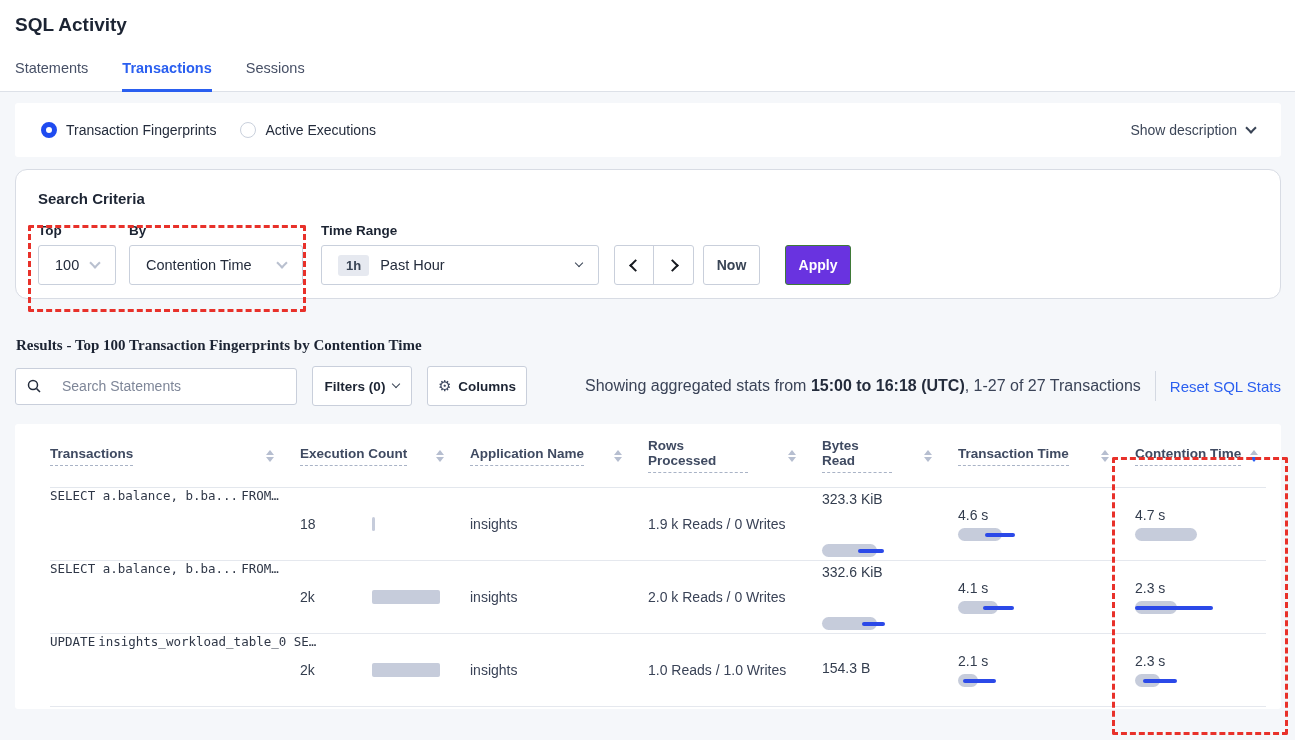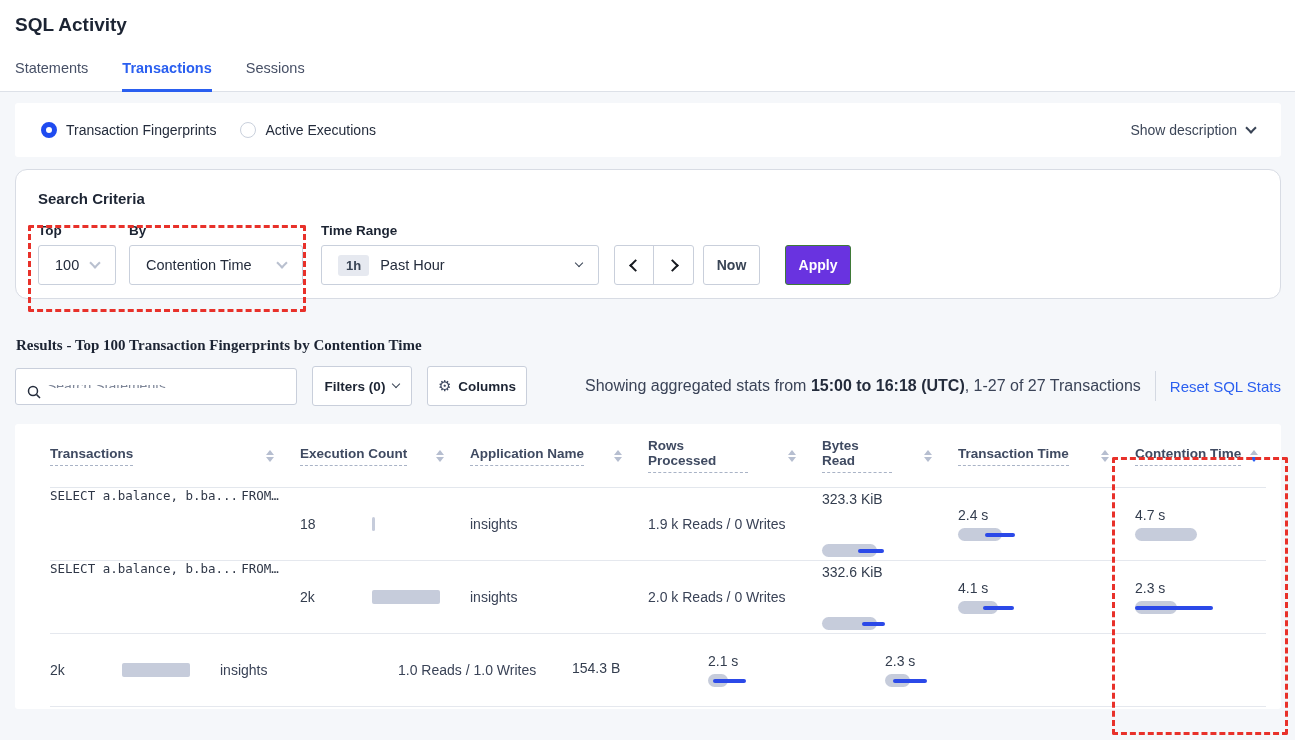--- a/index.html
+++ b/index.html
@@ -48,21 +48,21 @@
   .btn-group { margin-left:15px; display:flex; border:1px solid #c9cfdb; border-radius:3px; background:#fff; height:40px; }
   .btn-group button { width:39px; border:none; background:transparent; display:flex; align-items:center; justify-content:center; cursor:pointer; }
   .btn-group button:first-child { border-right:1px solid #c9cfdb; }
   .btn.now { margin-left:9px; width:57px; }
   .btn.apply { margin-left:25px; width:66px; background:#6933e0; border-color:#3f7a37; color:#fff; font-weight:700; }
 
   .results-heading { margin-top:38px; font-size:15px; font-weight:700; color:#1c2433; padding-left:1px;font-family:Liberation Serif, serif; }
 
   
   .toolbar { display:flex; align-items:center; margin-top:12px; }
-  .search-box { width:282px; height:37px; background:#fff; border:1px solid #c9cfdb; border-radius:3px; display:flex; padding:16px 11px; gap:6px; }
+  .search-box { width:282px; height:37px; background:#fff; border:1px solid #c9cfdb; border-radius:3px; display:flex; align-items:center; padding:16px 11px; gap:21px; }
   .search-box input { border:none; outline:none; flex:1; font-family:inherit; font-size:14px; color:#242c3c; }
   .search-box input::placeholder { color:#7e8698; }
   .toolbar .btn.filters { margin-left:15px; width:100px; display:flex; align-items:center; justify-content:center; gap:8px; font-size:13.5px; font-weight:700; color:#1c2433; }
   .toolbar .btn.columns { margin-left:15px; width:100px; display:flex; align-items:center; justify-content:center; gap:7px; font-size:13.5px; font-weight:700; color:#1c2433; }
   .gear { font-size:15px; color:#3f4a61; font-weight:400; }
   .spacer { flex:1; }
   .stats { font-size:16px; color:#3a4357; white-space:nowrap; }
   .stats b { font-weight:700; color:#242c3c; }
   .vdiv { width:1px; height:30px; background:#d4d9e2; margin:0 14px; }
   .reset { font-size:15px; color:#2a5ff0; font-weight:500; cursor:pointer; white-space:nowrap; }
@@ -261,21 +261,21 @@
             <div class="td c2">insights</div>
             <div class="td c3">1.9 k Reads / 0 Writes</div>
             <div class="td stackcell c4">
               <span class="val">323.3 KiB</span>
               <span class="barwrap">
                 <i class="bargray" style="width: 55px;"></i>
                 <i class="barblue" style="left: 36px; width: 26px;"></i>
               </span>
             </div>
             <div class="td stackcell c5">
-              <span class="val">2.4 s</span>
+              <span class="val">4.6 s</span>
               <span class="barwrap">
                 <i class="bargray" style="width: 44px;"></i>
                 <i class="barblue" style="left: 27px; width: 30px;"></i>
               </span>
             </div>
             <div class="td stackcell c6">
               <span class="val">4.7 s</span>
               <span class="barwrap">
                 <i class="bargray" style="width: 62px;"></i>
               </span>
@@ -310,20 +310,24 @@
             </div>
             <div class="td stackcell c6">
               <span class="val">2.3 s</span>
               <span class="barwrap">
                 <i class="bargray" style="width: 42px;"></i>
                 <i class="barblue" style="left: 0px; width: 78px;"></i>
               </span>
             </div>
           </div>
           <div class="tr">
+            <div class="td sqlcell c0">
+              <div class="sqlline">UPDATE</div>
+              <div class="sqlline">insights_workload_table_0 SE…</div>
+            </div>
             <div class="td execcell c1">
               <span class="val">2k</span>
               <span class="barwrap">
                 <i class="bargray" style="width: 68px;"></i>
               </span>
             </div>
             <div class="td c2">insights</div>
             <div class="td c3">1.0 Reads / 1.0 Writes</div>
             <div class="td stackcell c4">
               <span class="val">154.3 B</span>

